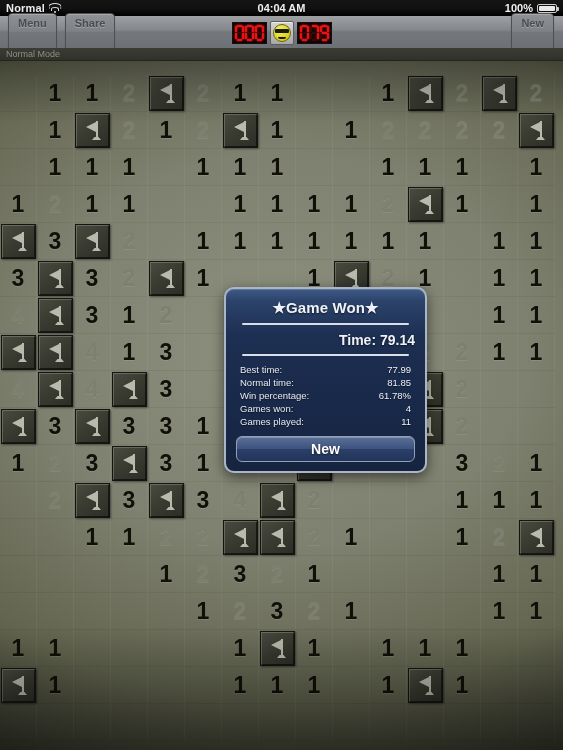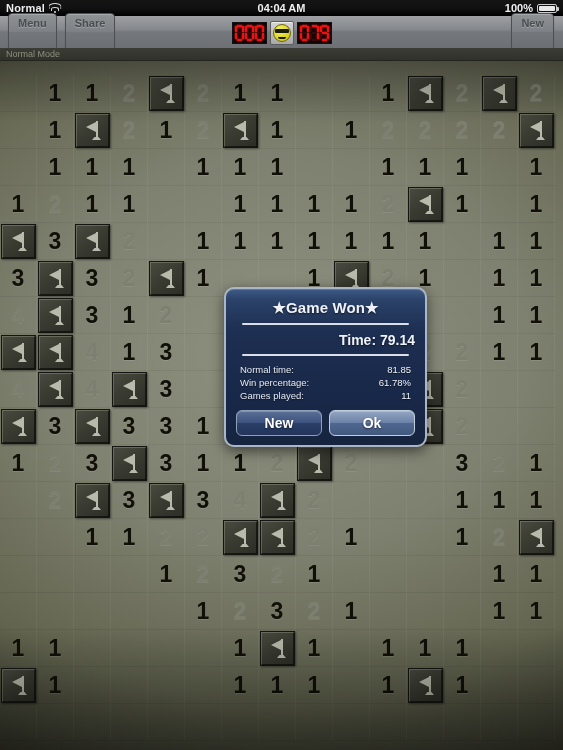--- a/index.html
+++ b/index.html
@@ -760,32 +760,39 @@
   </div>
 
   <div class="overlay">
     <div class="dialog">
       <div class="dlg-title">★Game Won★</div>
       <div class="dlg-rule"></div>
       <div class="dlg-time">Time: 79.14</div>
       <div class="dlg-rule"></div>
       <div class="stats" id="stats">
           <div class="strow">
+            <span class="lbl">Best time:</span>
+            <span class="val">77.99</span>
+          </div>
+          <div class="strow">
             <span class="lbl">Normal time:</span>
             <span class="val">81.85</span>
           </div>
           <div class="strow">
             <span class="lbl">Win percentage:</span>
             <span class="val">61.78%</span>
           </div>
           <div class="strow">
+            <span class="lbl">Games won:</span>
+            <span class="val">4</span>
+          </div>
+          <div class="strow">
             <span class="lbl">Games played:</span>
             <span class="val">11</span>
           </div>
         </div>
       <div class="dlg-btns">
         <div class="dlg-btn">New</div>
-        <div class="dlg-btn primary">Ok</div>
       </div>
     </div>
   </div>
 
 </div>
 
 </body></html>

